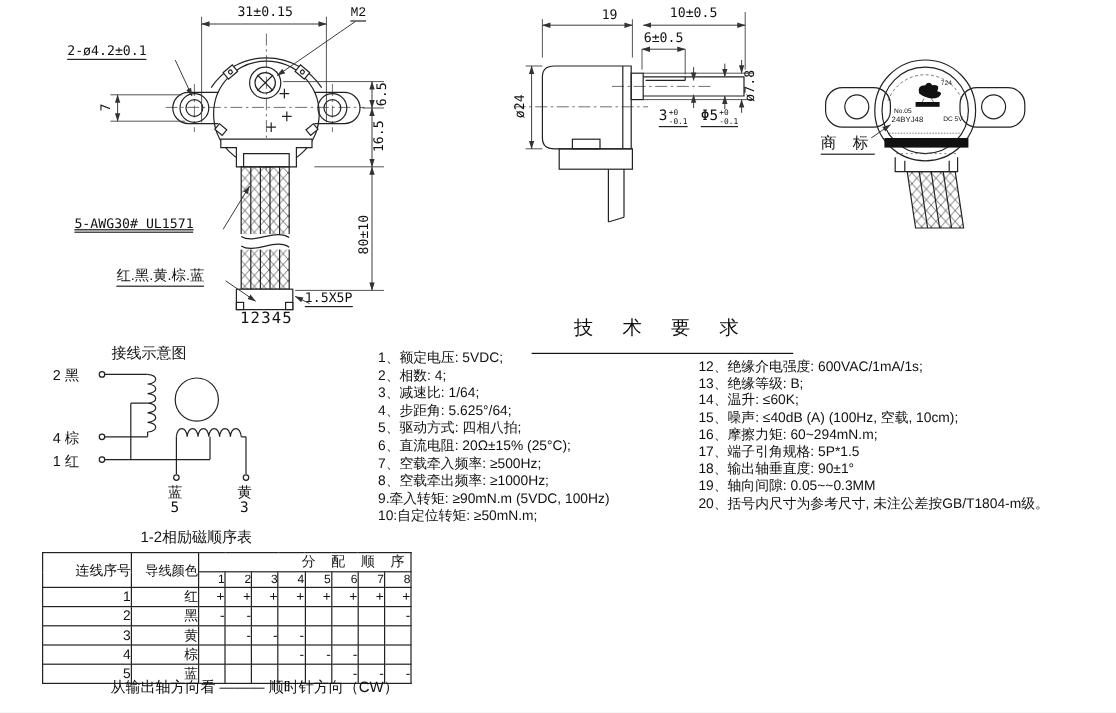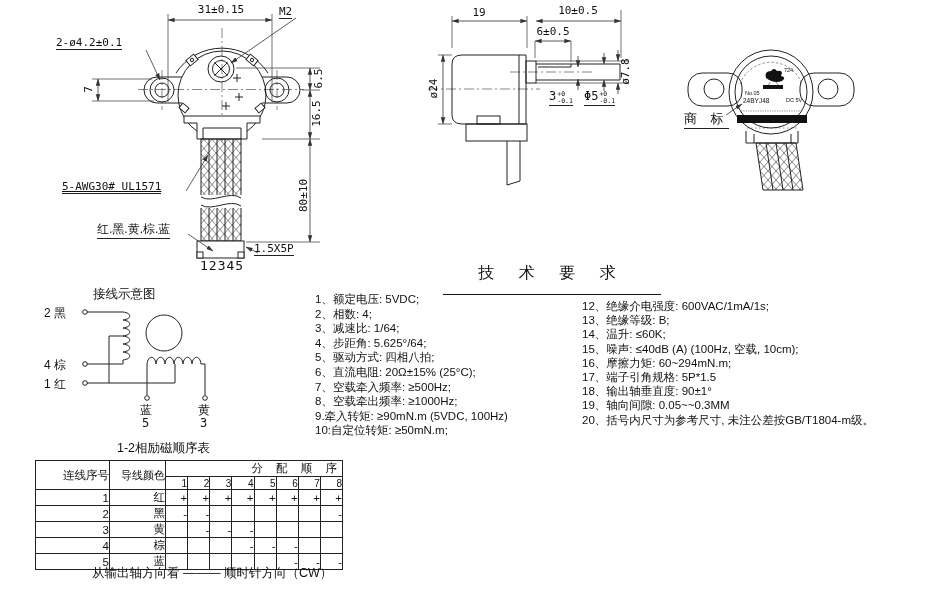--- a/index.html
+++ b/index.html
@@ -191,32 +191,32 @@
       <path d="M109,336 H123 M109,336 V383"></path>
       <path d="M87,383 H175 M175,383 V364"></path>
       <path d="M147,364 C148,355 155,355 156,364 C157,355 164,355 165,364 C166,355 173,355 174,364 C175,355 182,355 183,364 C184,355 191,355 192,364 C193,355 200,355 201,364"></path>
       <path d="M201,364 H205 M205,364 V395 M147,364 V395"></path>
       <circle cx="164" cy="333" r="18"></circle>
     </g>
   </g>
 </svg>
 
   <span class="t tc mono" style="left:186px;top:3px;width:70px;">31±0.15</span>
-  <span class="t mono ul" style="left:279px;top:5px;">M2</span>
+  <span class="t mono ul" style="left:292px;top:5px;font-family:Liberation Mono, monospace;">M2</span>
   <span class="t mono ul" style="left:56px;top:36px;text-align:right;">2-ø4.2±0.1</span>
   <span class="t rot mono" style="left:68px;top:83px;">7</span>
   <span class="t rot mono" style="left:298px;top:72px;">6.5</span>
   <span class="t rot mono" style="left:296px;top:107px;">16.5</span>
   <span class="t rot mono" style="left:283px;top:189px;">80±10</span>
   <span class="t mono ul" style="left:62px;top:180px;text-decoration:underline;">5-AWG30# UL1571</span>
   <span class="t ul" style="left:97px;top:221px;font-size:12px;">红.黑.黄.棕.蓝</span>
   <span class="t mono" style="left:200px;top:258px;font-size:13px;letter-spacing:1px;">12345</span>
   <span class="t mono ul" style="left:254px;top:242px;">1.5X5P</span>
 
-  <span class="t tc mono" style="left:459px;top:6px;width:40px;">19</span>
+  <span class="t tc mono" style="left:488px;top:6px;width:40px;">19</span>
   <span class="t tc mono" style="left:548px;top:4px;width:60px;">10±0.5</span>
   <span class="t tc mono" style="left:523px;top:25px;width:60px;">6±0.5</span>
   <span class="t rot mono" style="left:413px;top:82px;">ø24</span>
   <span class="t rot mono" style="left:605px;top:65px;">ø7.8</span>
   <span class="t tolwrap mono" style="left:549px;top:90px;">
       <span class="tolbase">3</span>
       <span class="tolstack">
         <span>+0</span>
         <span>-0.1</span>
       </span>

